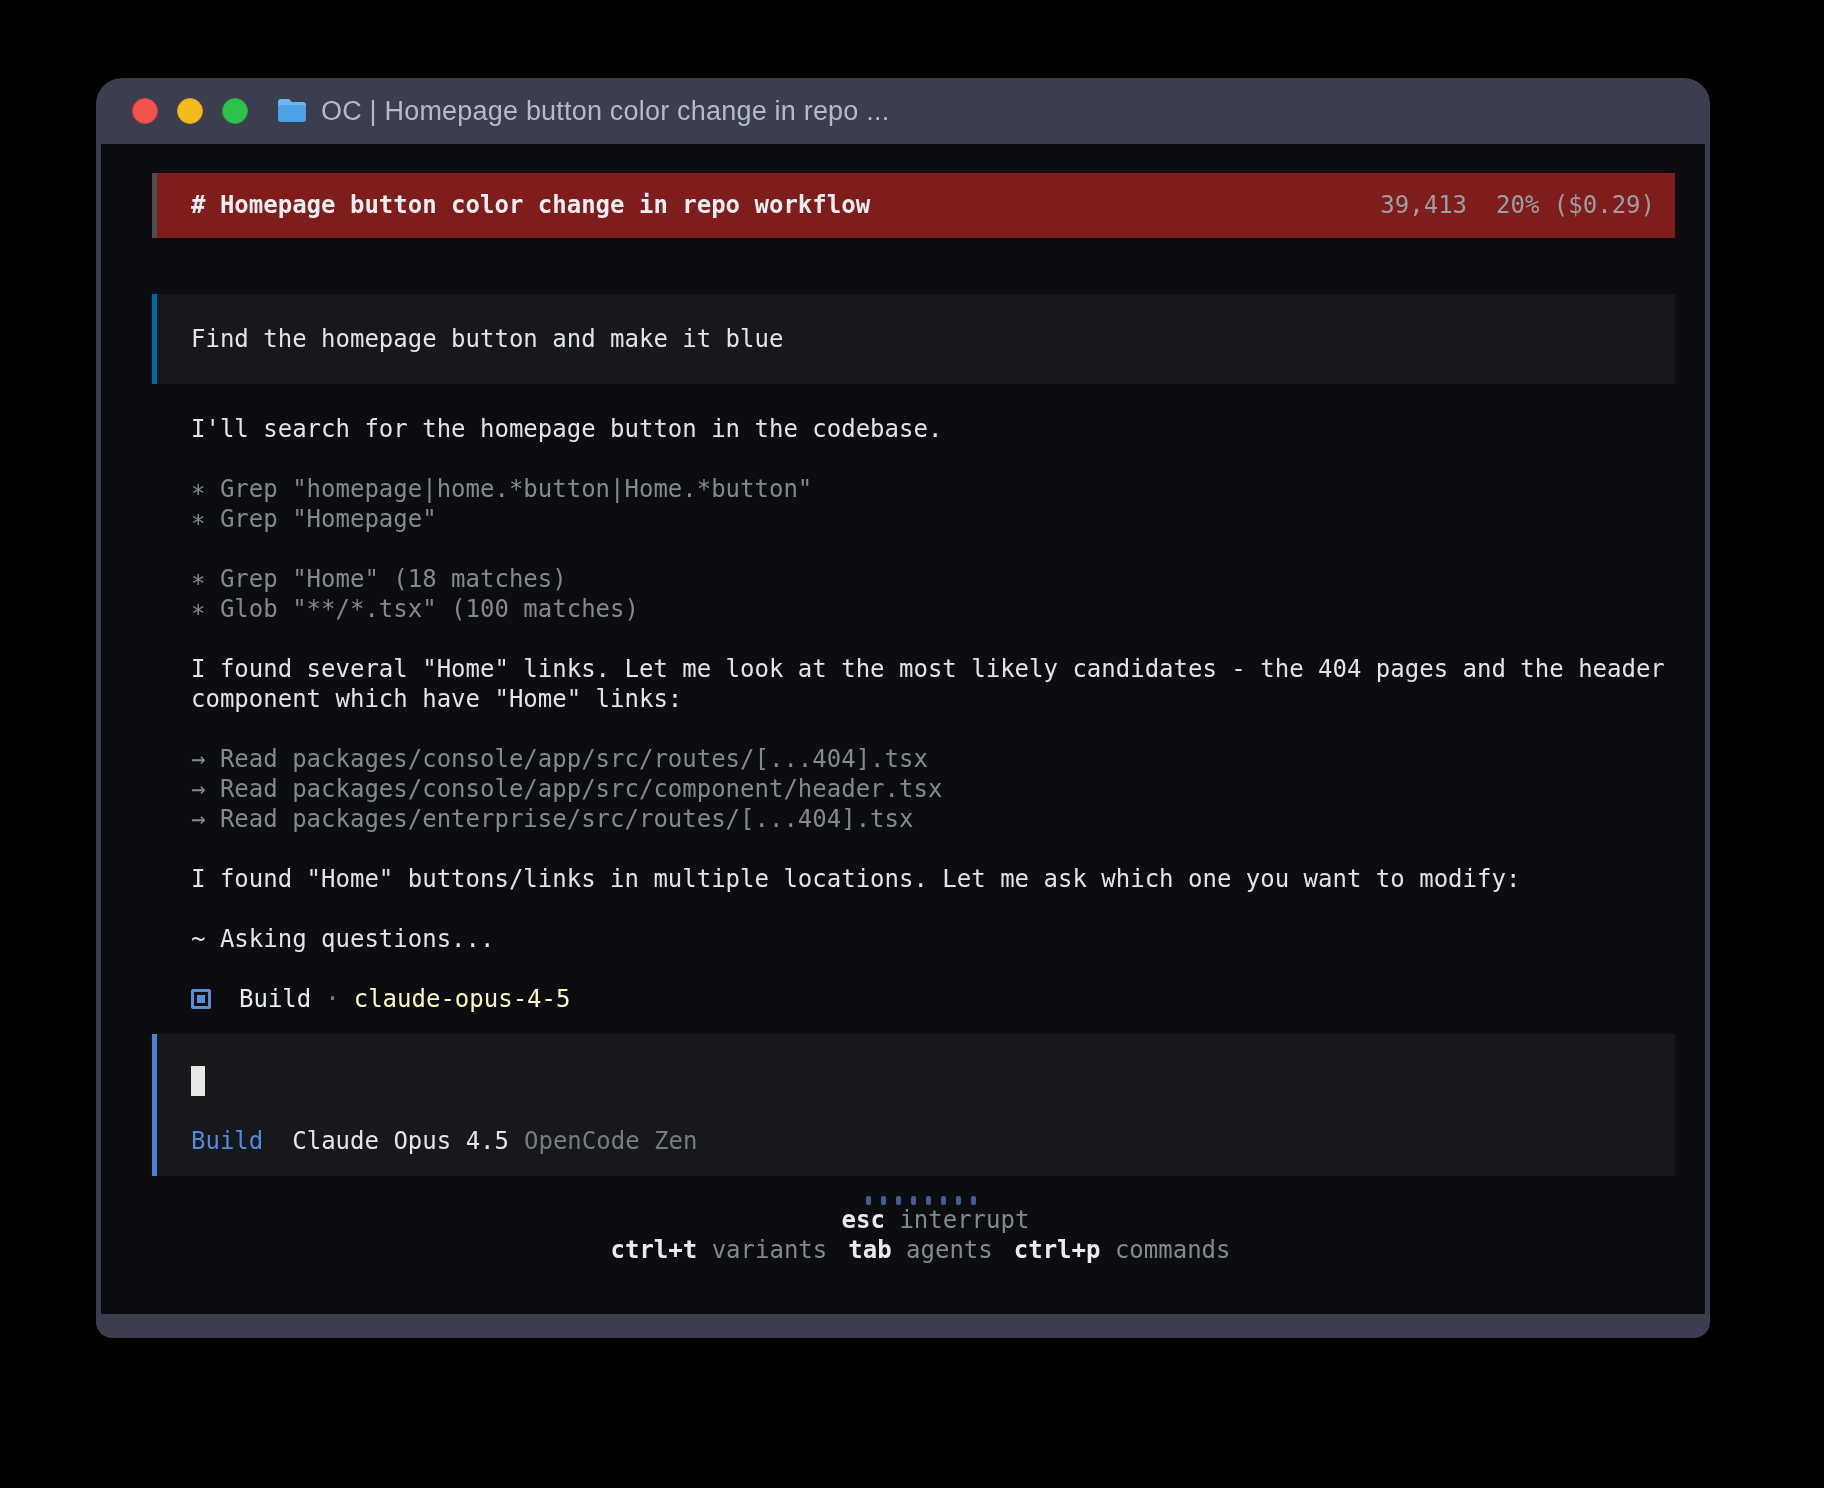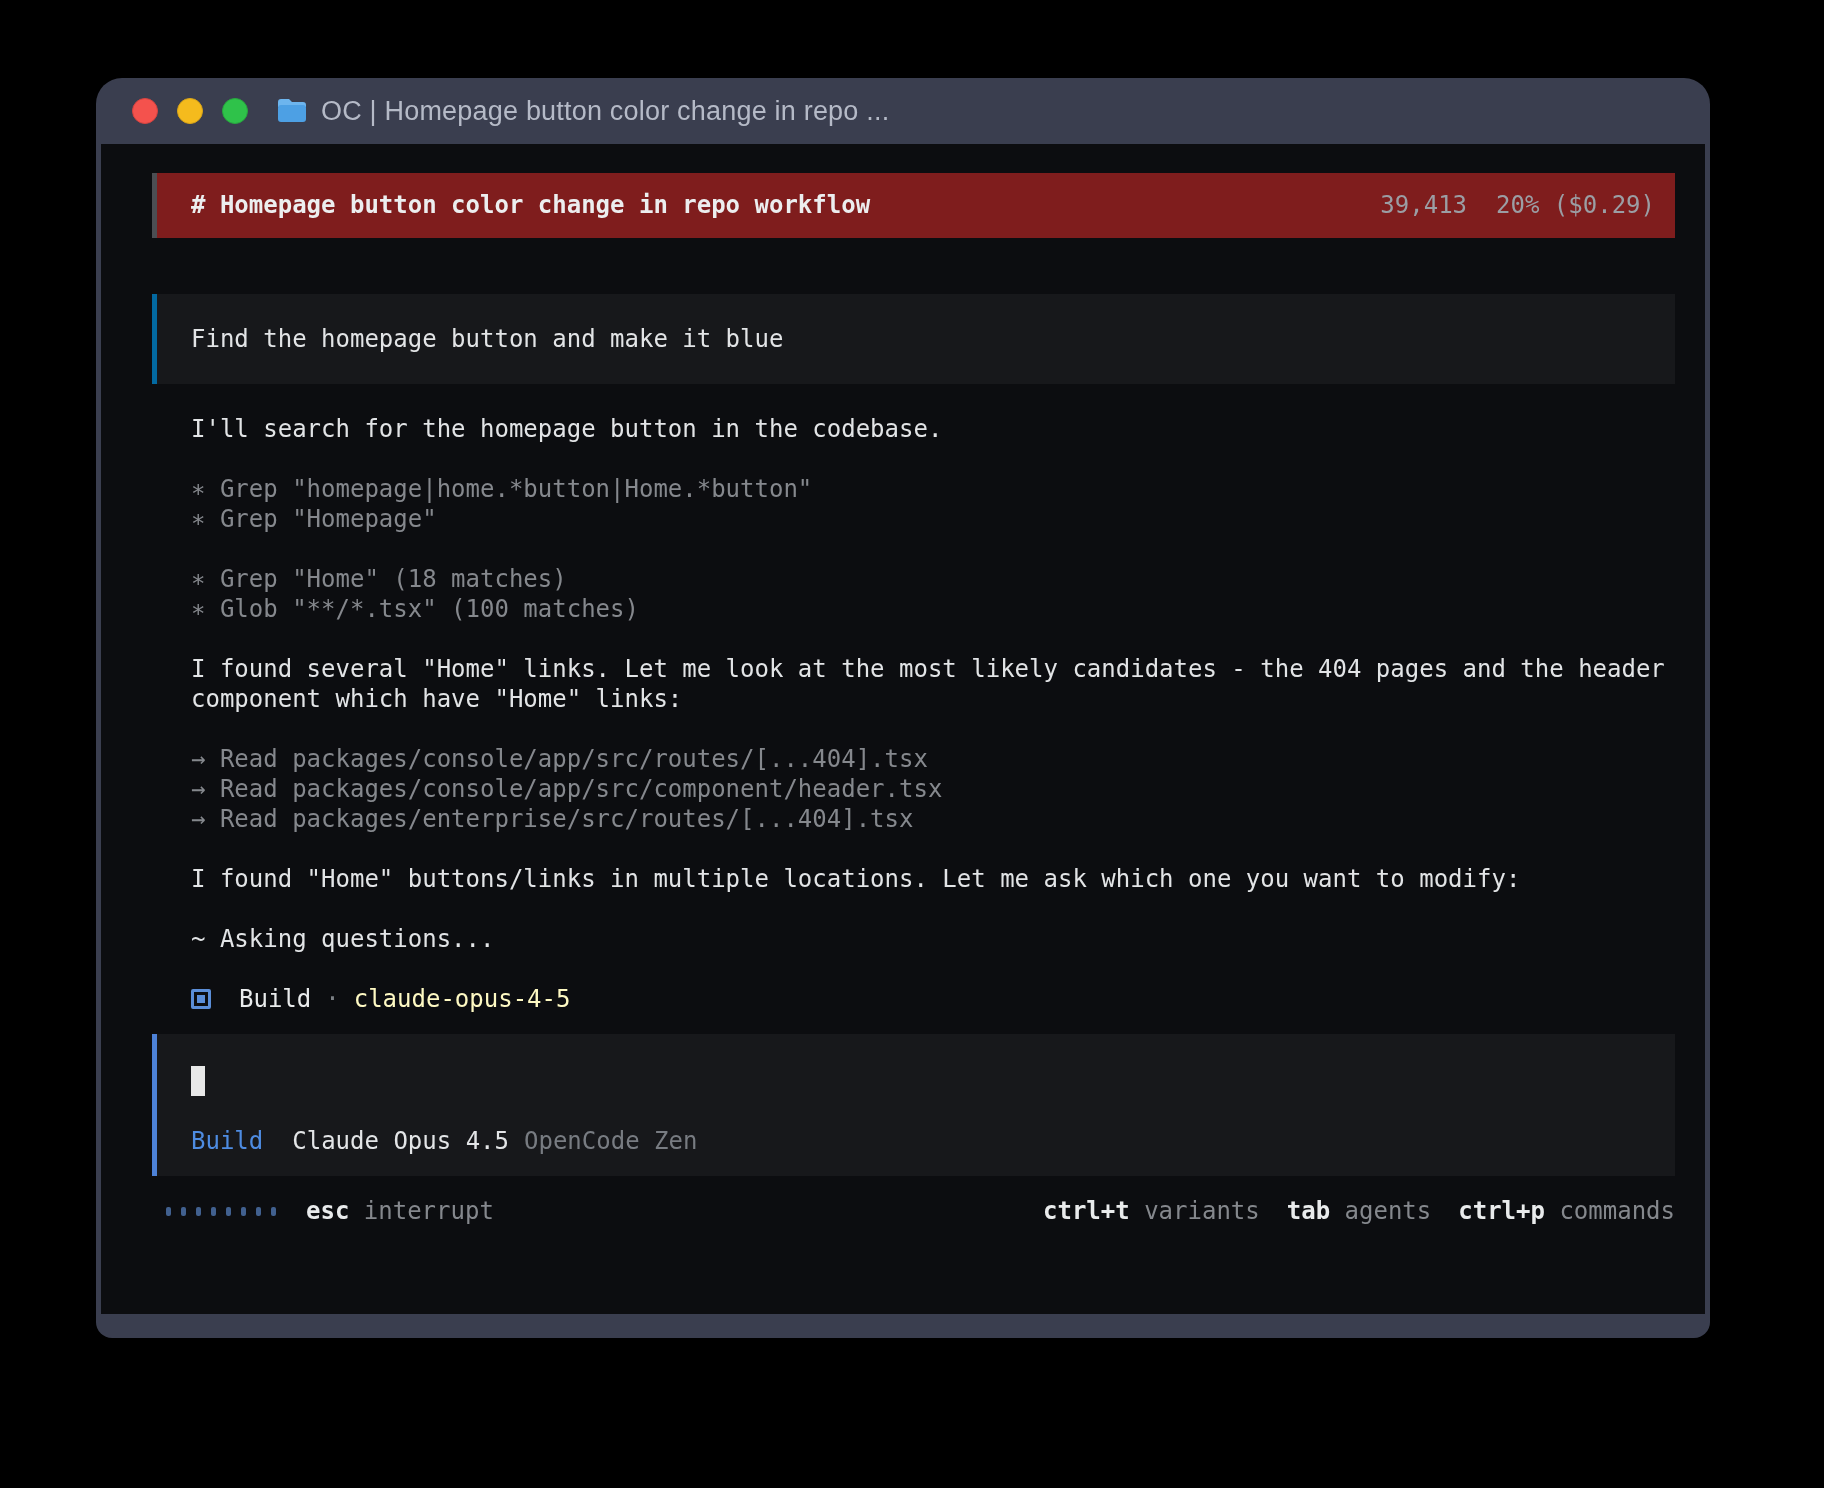--- a/index.html
+++ b/index.html
@@ -61,29 +61,29 @@
   .input-block {
     background:#17181b; border-left:5px solid #4d82d8;
     padding:32px 34px 20px 34px; margin-bottom:20px;
   }
   .cursor { width:14px; height:30px; background:#e8e8e8; }
   .input-meta { margin-top:30px; display:flex; align-items:baseline; }
   .meta-agent { color:#4e8ce2; }
   .meta-model { margin-left:29px; color:#e3e5e7; }
   .meta-provider { margin-left:15px; color:#787c82; }
 
-  .statusbar { display:flex; align-items:center; padding-left:14px; height:30px; }
+  .statusbar { display:flex; align-items:center; padding-left:14px; height:30px;flex-direction:column; }
   .spinner { display:flex; gap:10px; align-items:center; }
   .spinner span { width:5px; height:9px; border-radius:2px; background:#41608f; display:inline-block; }
   .hint { white-space:nowrap; }
   .hint .key { color:#e9ebec; font-weight:700; }
   .hint .lbl { color:#85888d; }
   .status-left-hint { margin-left:30px; }
   .statusbar .spacer { flex:1; }
-  .status-right { display:flex; gap:27px;justify-content:center; }
+  .status-right { display:flex; gap:21px;justify-content:center; }
 </style>
 </head>
 <body>
 
 <div class="window">
   <div class="titlebar">
     <div class="lights">
       <span class="light red"></span>
       <span class="light yellow"></span>
       <span class="light green"></span>

